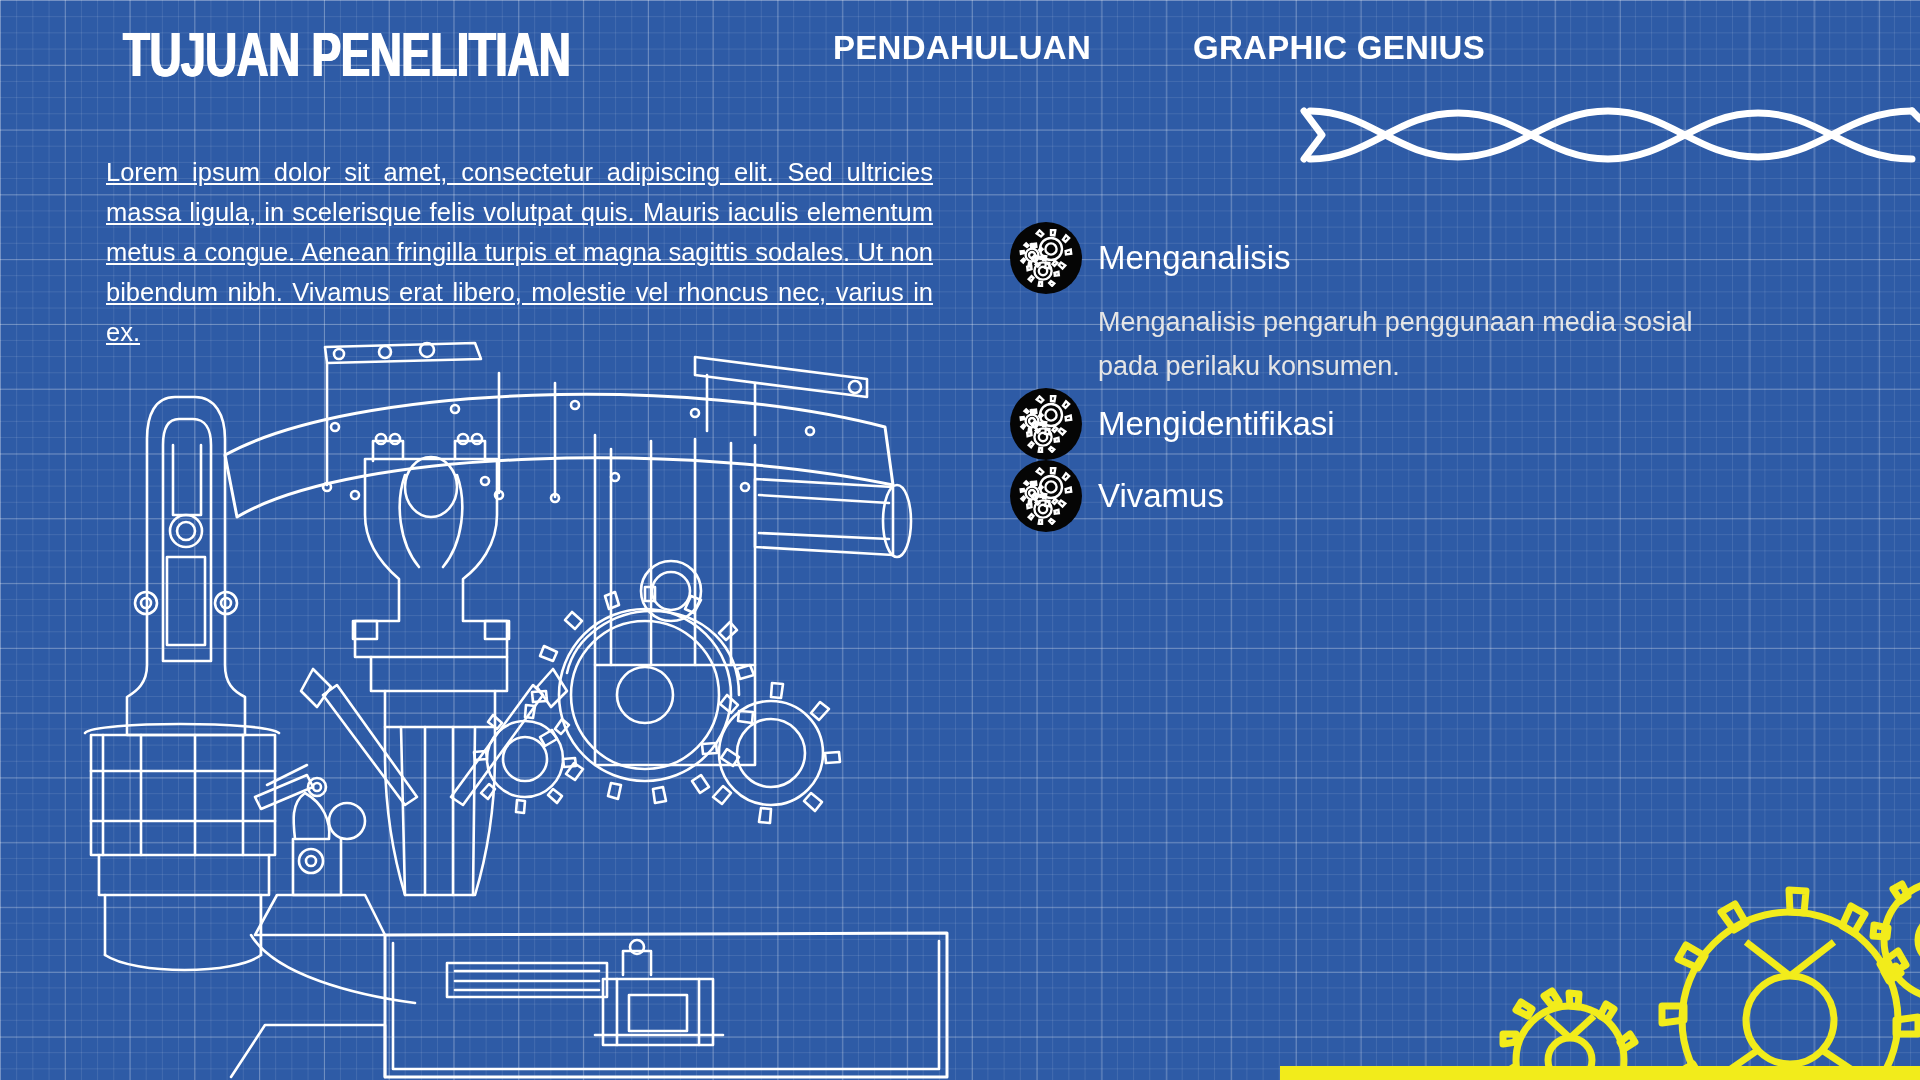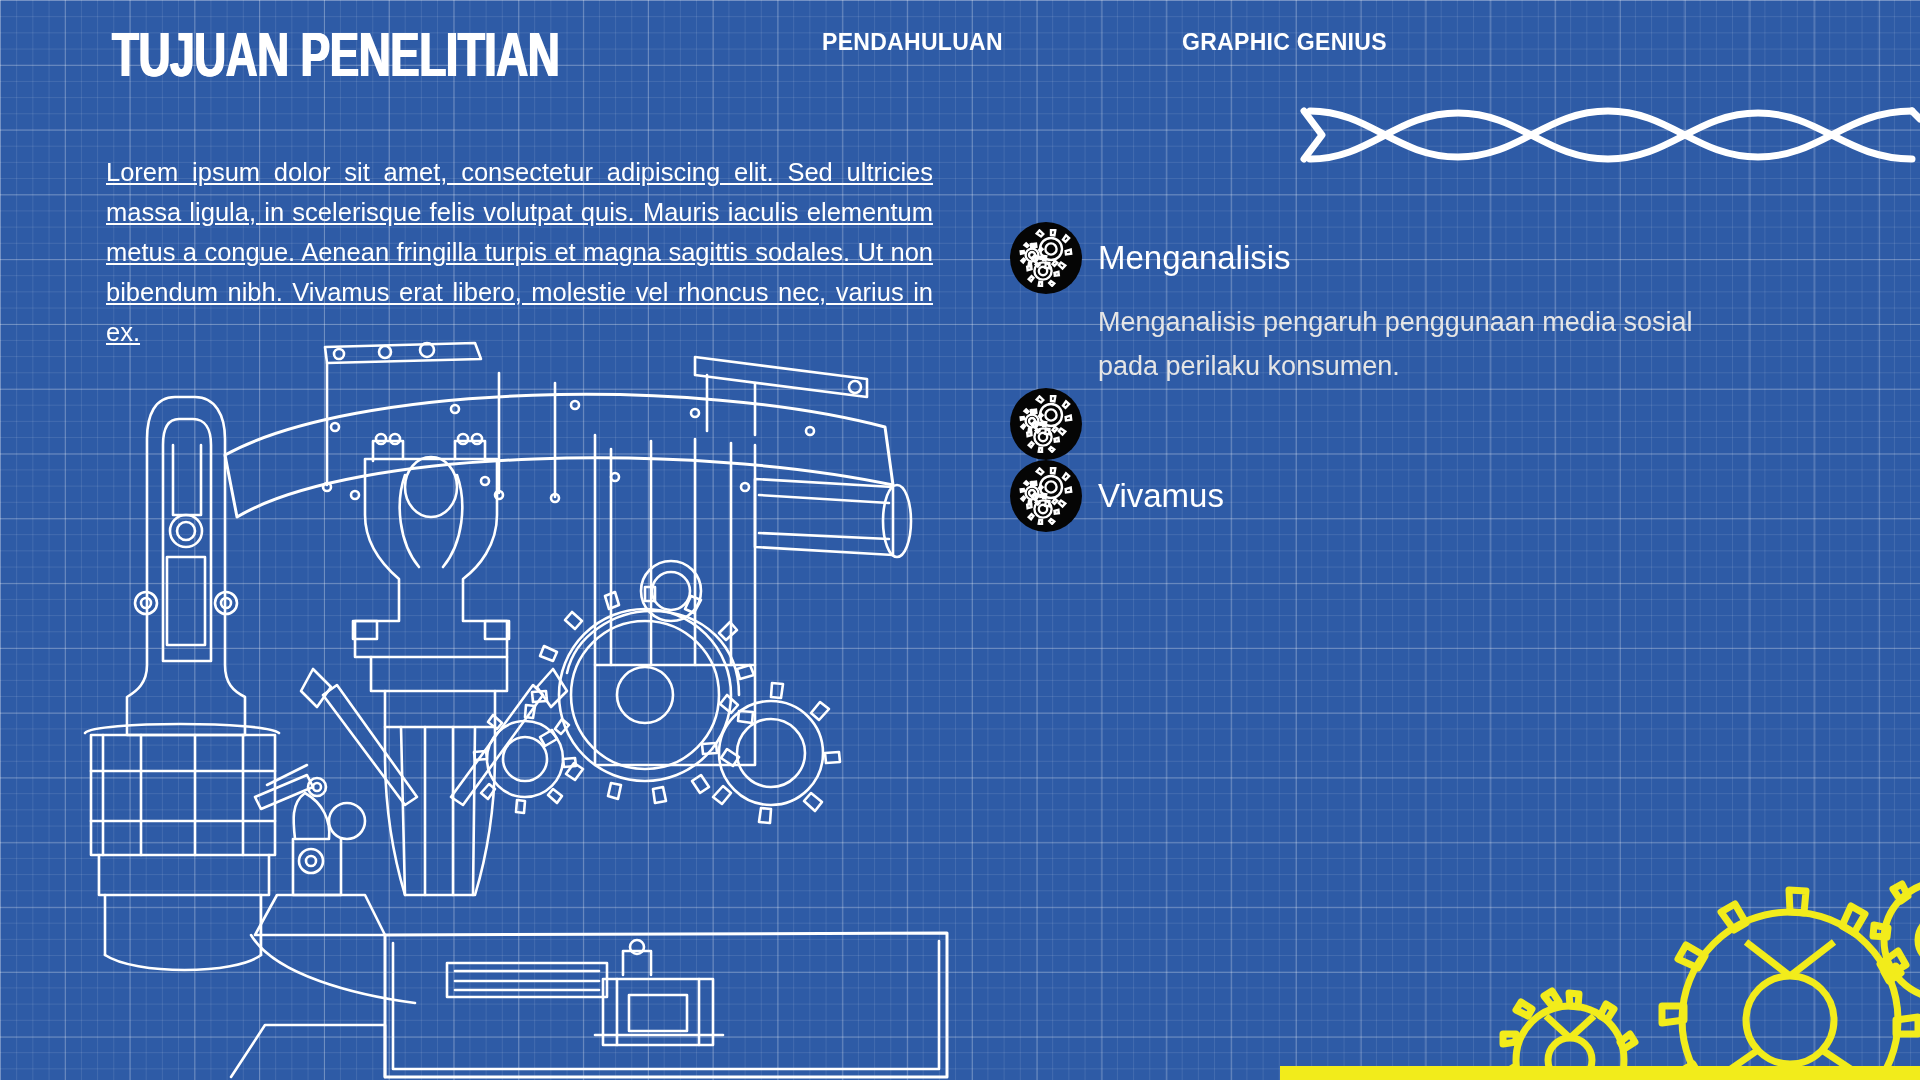--- a/index.html
+++ b/index.html
@@ -22,39 +22,39 @@
   }
   #grid-major{
     background-image:
       linear-gradient(to right, rgba(255,255,255,.26) 1.4px, transparent 1.4px),
       linear-gradient(to bottom, rgba(255,255,255,.26) 1.4px, transparent 1.4px);
     background-size:64.8px 64.8px;
   }
 
   
   #header-bar{
-    position:absolute; top:0; left:6px; width:1636px; height:100px;
+    position:absolute; top:0; left:17px; width:1636px; height:100px;
     z-index:6;
   }
   #page-title{
     position:absolute; left:106px; top:22px;
     font-family:"Liberation Sans", sans-serif;
     font-weight:bold;
     font-size:63px;
     line-height:64px;
     letter-spacing:-0.5px;
     color:#ffffff;
     transform:scaleX(0.70);
     transform-origin:left top;
     white-space:nowrap;
     text-shadow:1.2px 0 0 #fff, -1.2px 0 0 #fff;
   }
   .header-crumb{
     position:absolute; top:29px;
-    font-size:23px; font-weight:bold;
+    font-size:33px; font-weight:bold;
     color:#ffffff; letter-spacing:.3px; white-space:nowrap;
   }
   #crumb-section{ left:816px; }
   #crumb-brand{ left:1176px; }
 
   
   #intro-paragraph{
     position:absolute; left:106px; top:152px; width:827px;
     font-size:25.5px; line-height:40px;
     color:#ffffff;
@@ -399,20 +399,21 @@
               <path d="M37.5 44 l.3 2.6 4 -.5 -.4 -3.2 z"></path>
                 <path d="M34 52 l-1.8 2 2.9 2.8 2.2 -2.4 z"></path>
               <path d="M25 53 l-2.6 -.3 -.7 4 3.3 .4 z"></path>
                 <path d="M16.5 49 l-2 -1.8 -2.8 2.9 2.4 2.2 z"></path>
               <path d="M14.5 40 l-.3 -2.6 -4 .5 .4 3.2 z"></path>
                 <path d="M18 32 l1.8 -2 -2.9 -2.8 -2.2 2.4 z"></path>
             </g>
           </g>
         </svg>
       </span>
+      <span class="objective-title">Mengidentifikasi</span>
     </div>
   </div>
 
   <div class="objective-item">
     <div class="objective-head">
       <span class="gear-badge">
         <svg viewBox="0 0 58 58">
           <g fill="none" stroke="#ffffff" stroke-width="2.4">
             <circle cx="34" cy="20" r="11"></circle>
               <circle cx="34" cy="20" r="5.6"></circle>

